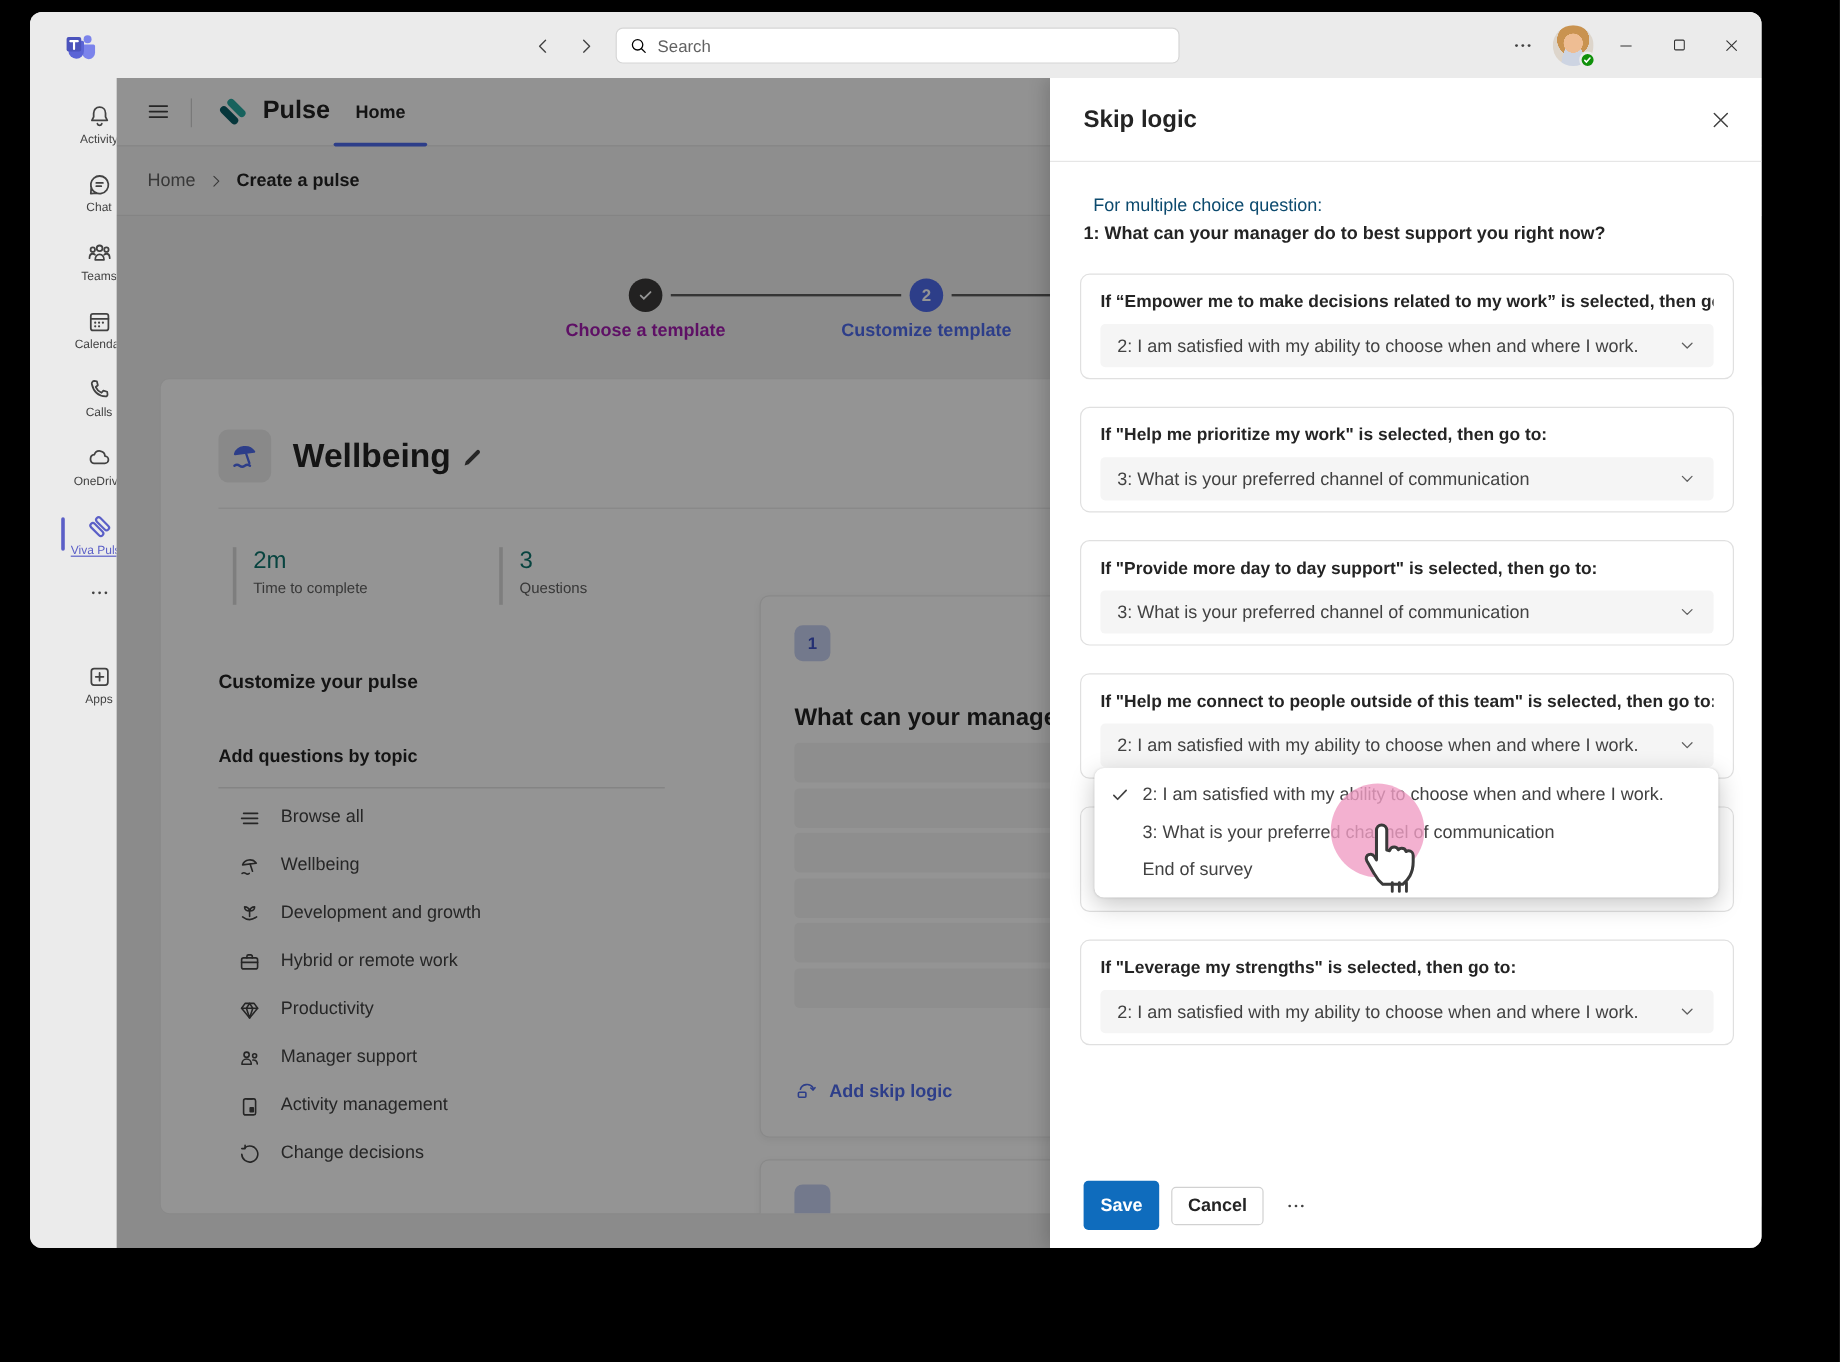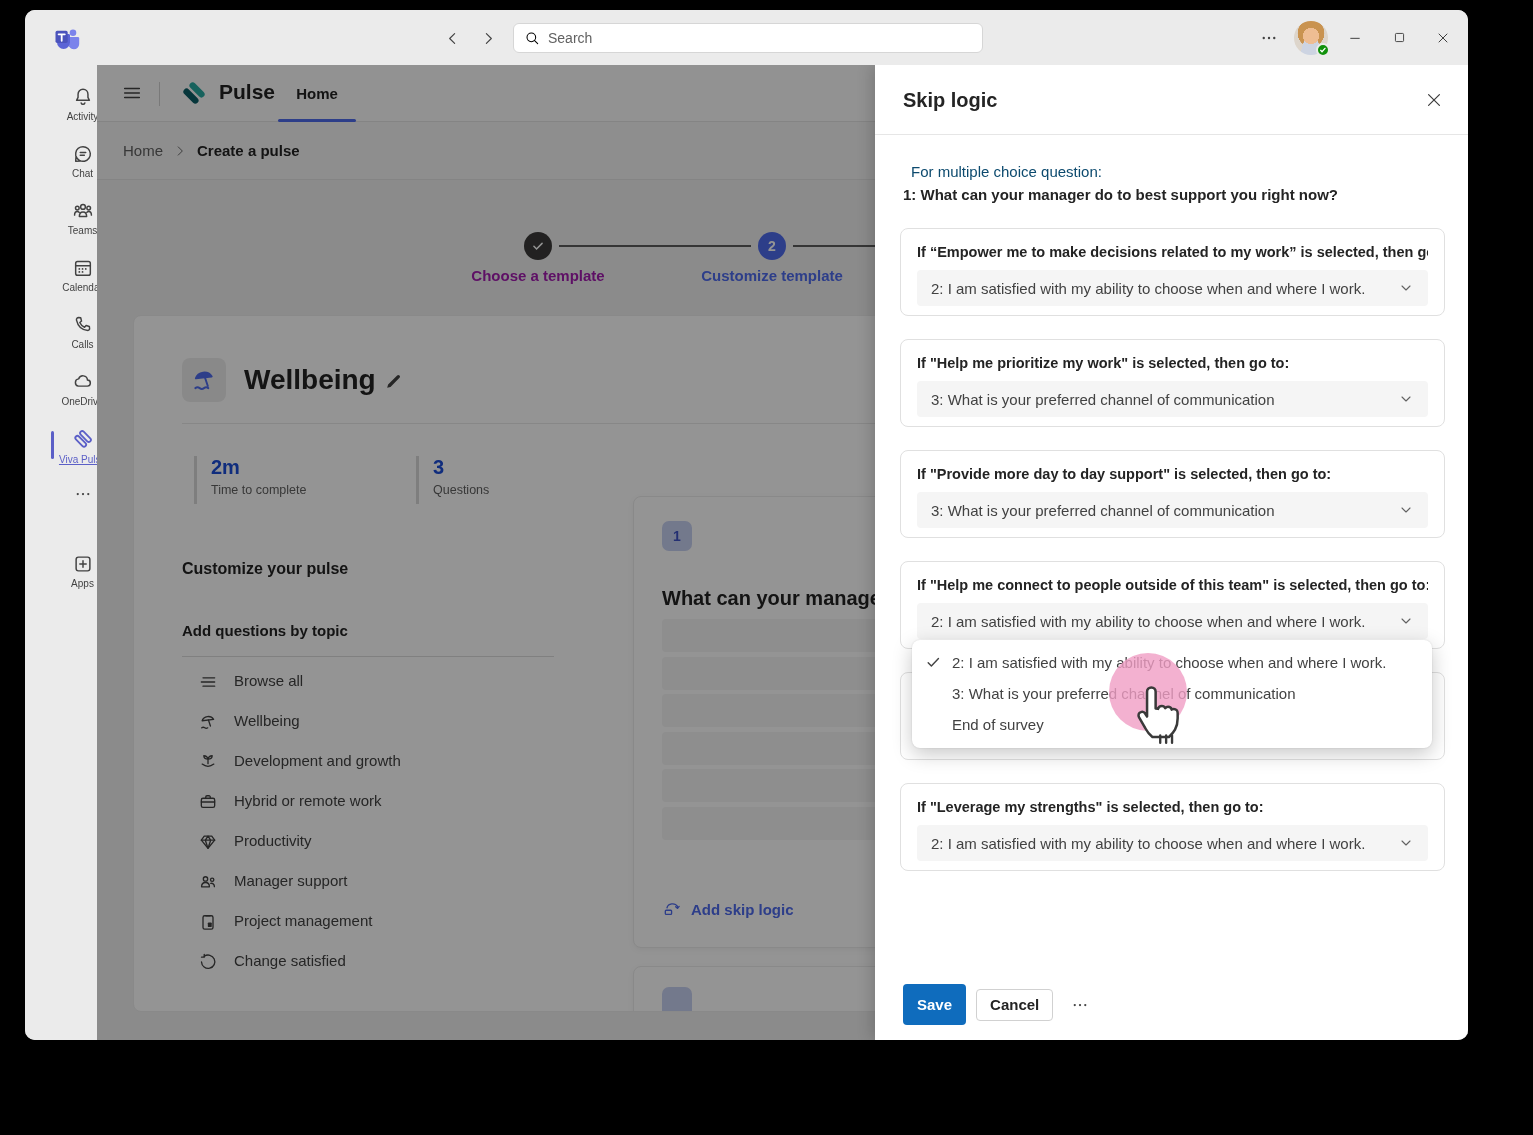--- a/index.html
+++ b/index.html
@@ -66,21 +66,21 @@
   .step-label { position:absolute; top:202px; width:180px; text-align:center; font-size:15px; font-weight:bold; }
   .sl1 { left:351px; color:#a21caf; } .sl2 { left:585px; color:#4f6bed; }
 
   
   .bigcard { position:absolute; left:36px; top:250px; width:1335px; height:697px; background:#fff; border:1px solid #ececec; border-radius:8px; overflow:hidden; }
   .tpl-icon { position:absolute; left:48px; top:42px; width:44px; height:44px; border-radius:8px; background:#ededed; display:flex; align-items:center; justify-content:center; color:#4f6bed; }
   .tpl-title { position:absolute; left:110px; top:48px; font-size:28px; font-weight:bold; color:#242424; }
   .tpl-pencil { position:absolute; left:250px; top:56px; color:#424242; cursor:pointer; }
   .tpl-div { position:absolute; left:48px; right:0; top:107px; height:1px; background:#e9e9e9; }
   .stat { position:absolute; top:140px; border-left:3px solid #d9d9d9; padding-left:14px; height:48px; }
-  .stat .v { font-size:20px; font-weight:bold; color:#1d4ed8; }
+  .stat .v { font-size:20px; font-weight:normal; color:#0f766e; }
   .stat .l { font-size:12.5px; color:#616161; margin-top:4px; }
   .st1 { left:60px; } .st2 { left:282px; }
   .cust-title { position:absolute; left:48px; top:244px; font-size:16px; font-weight:bold; color:#242424; }
   .addtopic { position:absolute; left:48px; top:306px; font-size:15px; font-weight:bold; color:#242424; }
   .topic-div { position:absolute; left:48px; top:340px; width:372px; height:1px; background:#dcdcdc; }
   .topics { position:absolute; left:48px; top:356px; width:372px; }
   .topic { height:40px; display:flex; align-items:flex-start; gap:16px; padding-left:16px; color:#424242; cursor:pointer; border-radius:6px; }
   .topic .t-lbl { font-size:15px; color:#424242; }
 
   
@@ -371,29 +371,29 @@
                 <path d="M4.3 17.8c0-3.1 2-5.2 4.7-5.2s4.7 2.1 4.7 5.2zM15.3 13.6c2.4-.4 4.4 1.5 4.4 4"></path>
               </svg>
             <span class="t-lbl">Manager support</span>
           </div>
           <div class="topic">
             <svg class="ic" width="20" height="20" viewBox="0 0 24 24">
                 <rect x="6" y="4.5" width="12" height="16" rx="2"></rect>
                 <path d="M9.5 4.5h5"></path>
                 <rect x="11.8" y="12.5" width="4.7" height="5.5" rx="1" fill="currentColor" stroke="none"></rect>
               </svg>
-            <span class="t-lbl">Project management</span>
+            <span class="t-lbl">Activity management</span>
           </div>
           <div class="topic">
             <svg class="ic" width="20" height="20" viewBox="0 0 24 24">
                 <path d="M7.5 5.2A8 8 0 1 1 4.2 12"></path>
                 <path d="M7.5 2.8v3.4H4.2"></path>
                 <path d="M5 15.5" stroke-dasharray="2 3"></path>
               </svg>
-            <span class="t-lbl">Change satisfied</span>
+            <span class="t-lbl">Change decisions</span>
           </div>
         </div>
 
         <div class="qcard qcard1">
           <div class="qbadge qb1">1</div>
           <div class="qtitle">What can your manager do to best support you right now?</div>
           <div class="qopts">
             <div class="qopt">Empower me to make decisions related to my work</div>
             <div class="qopt">Help me prioritize my work</div>
             <div class="qopt">Provide more day to day support</div>

